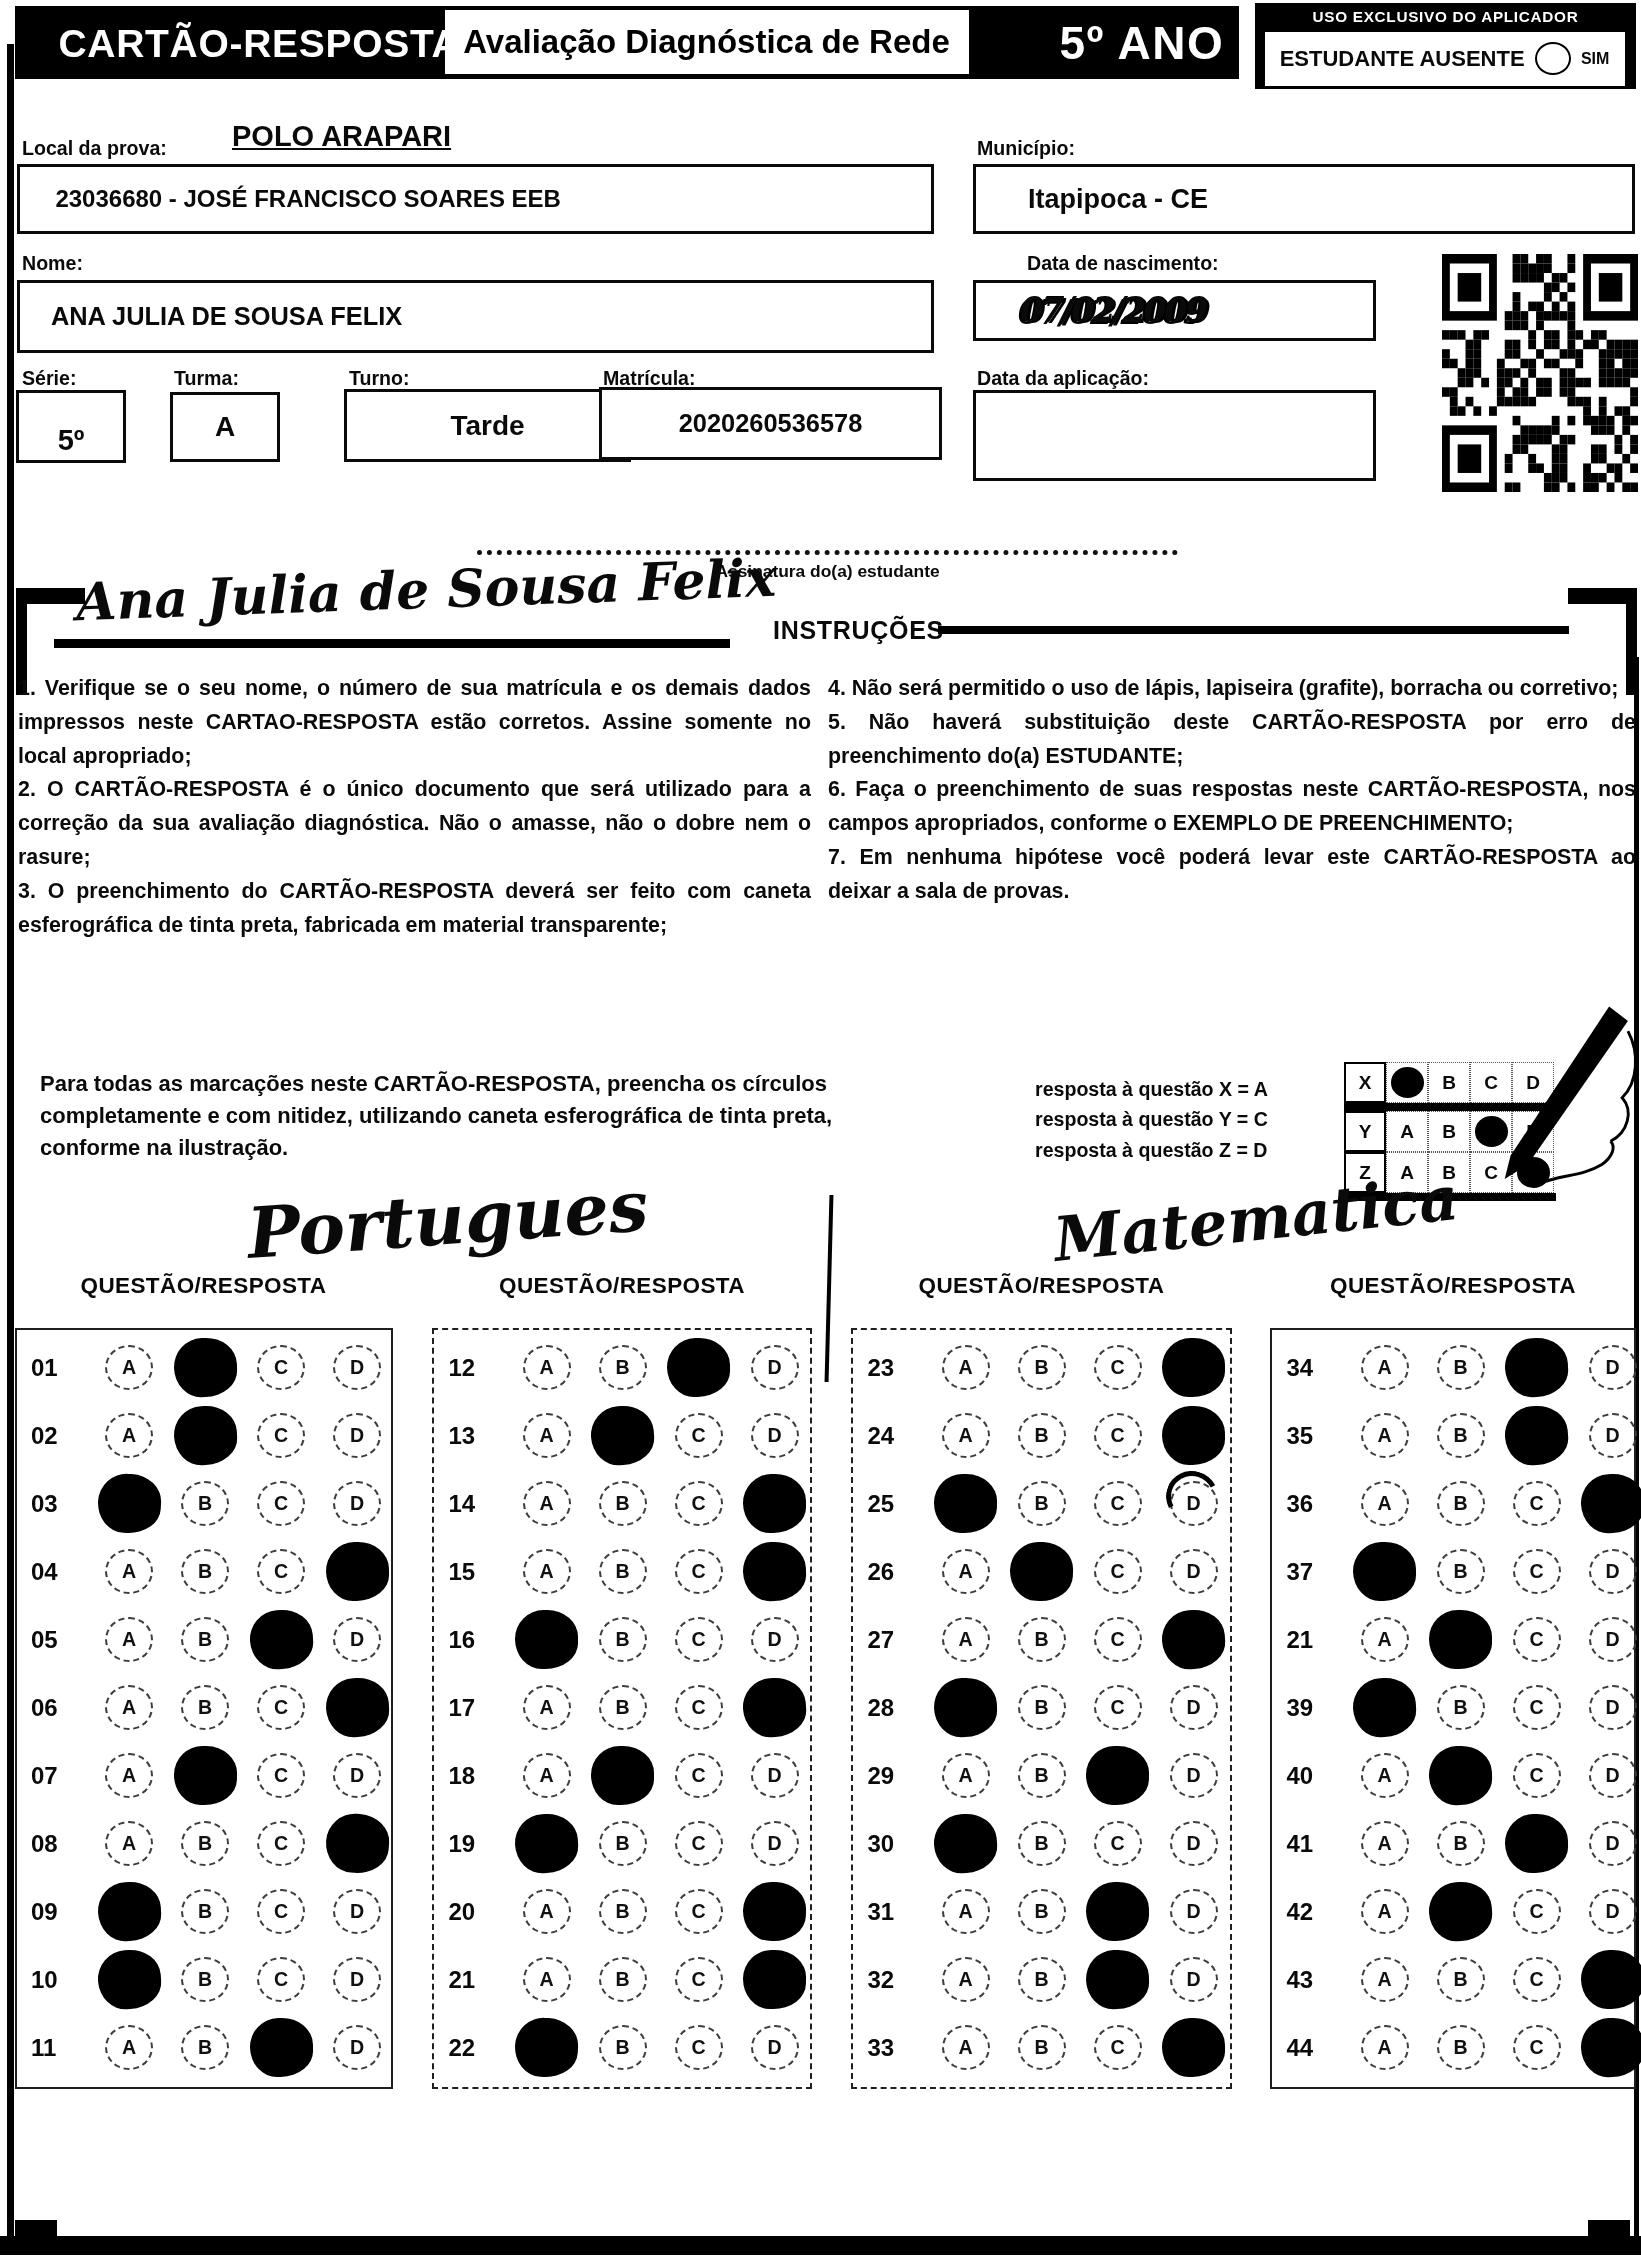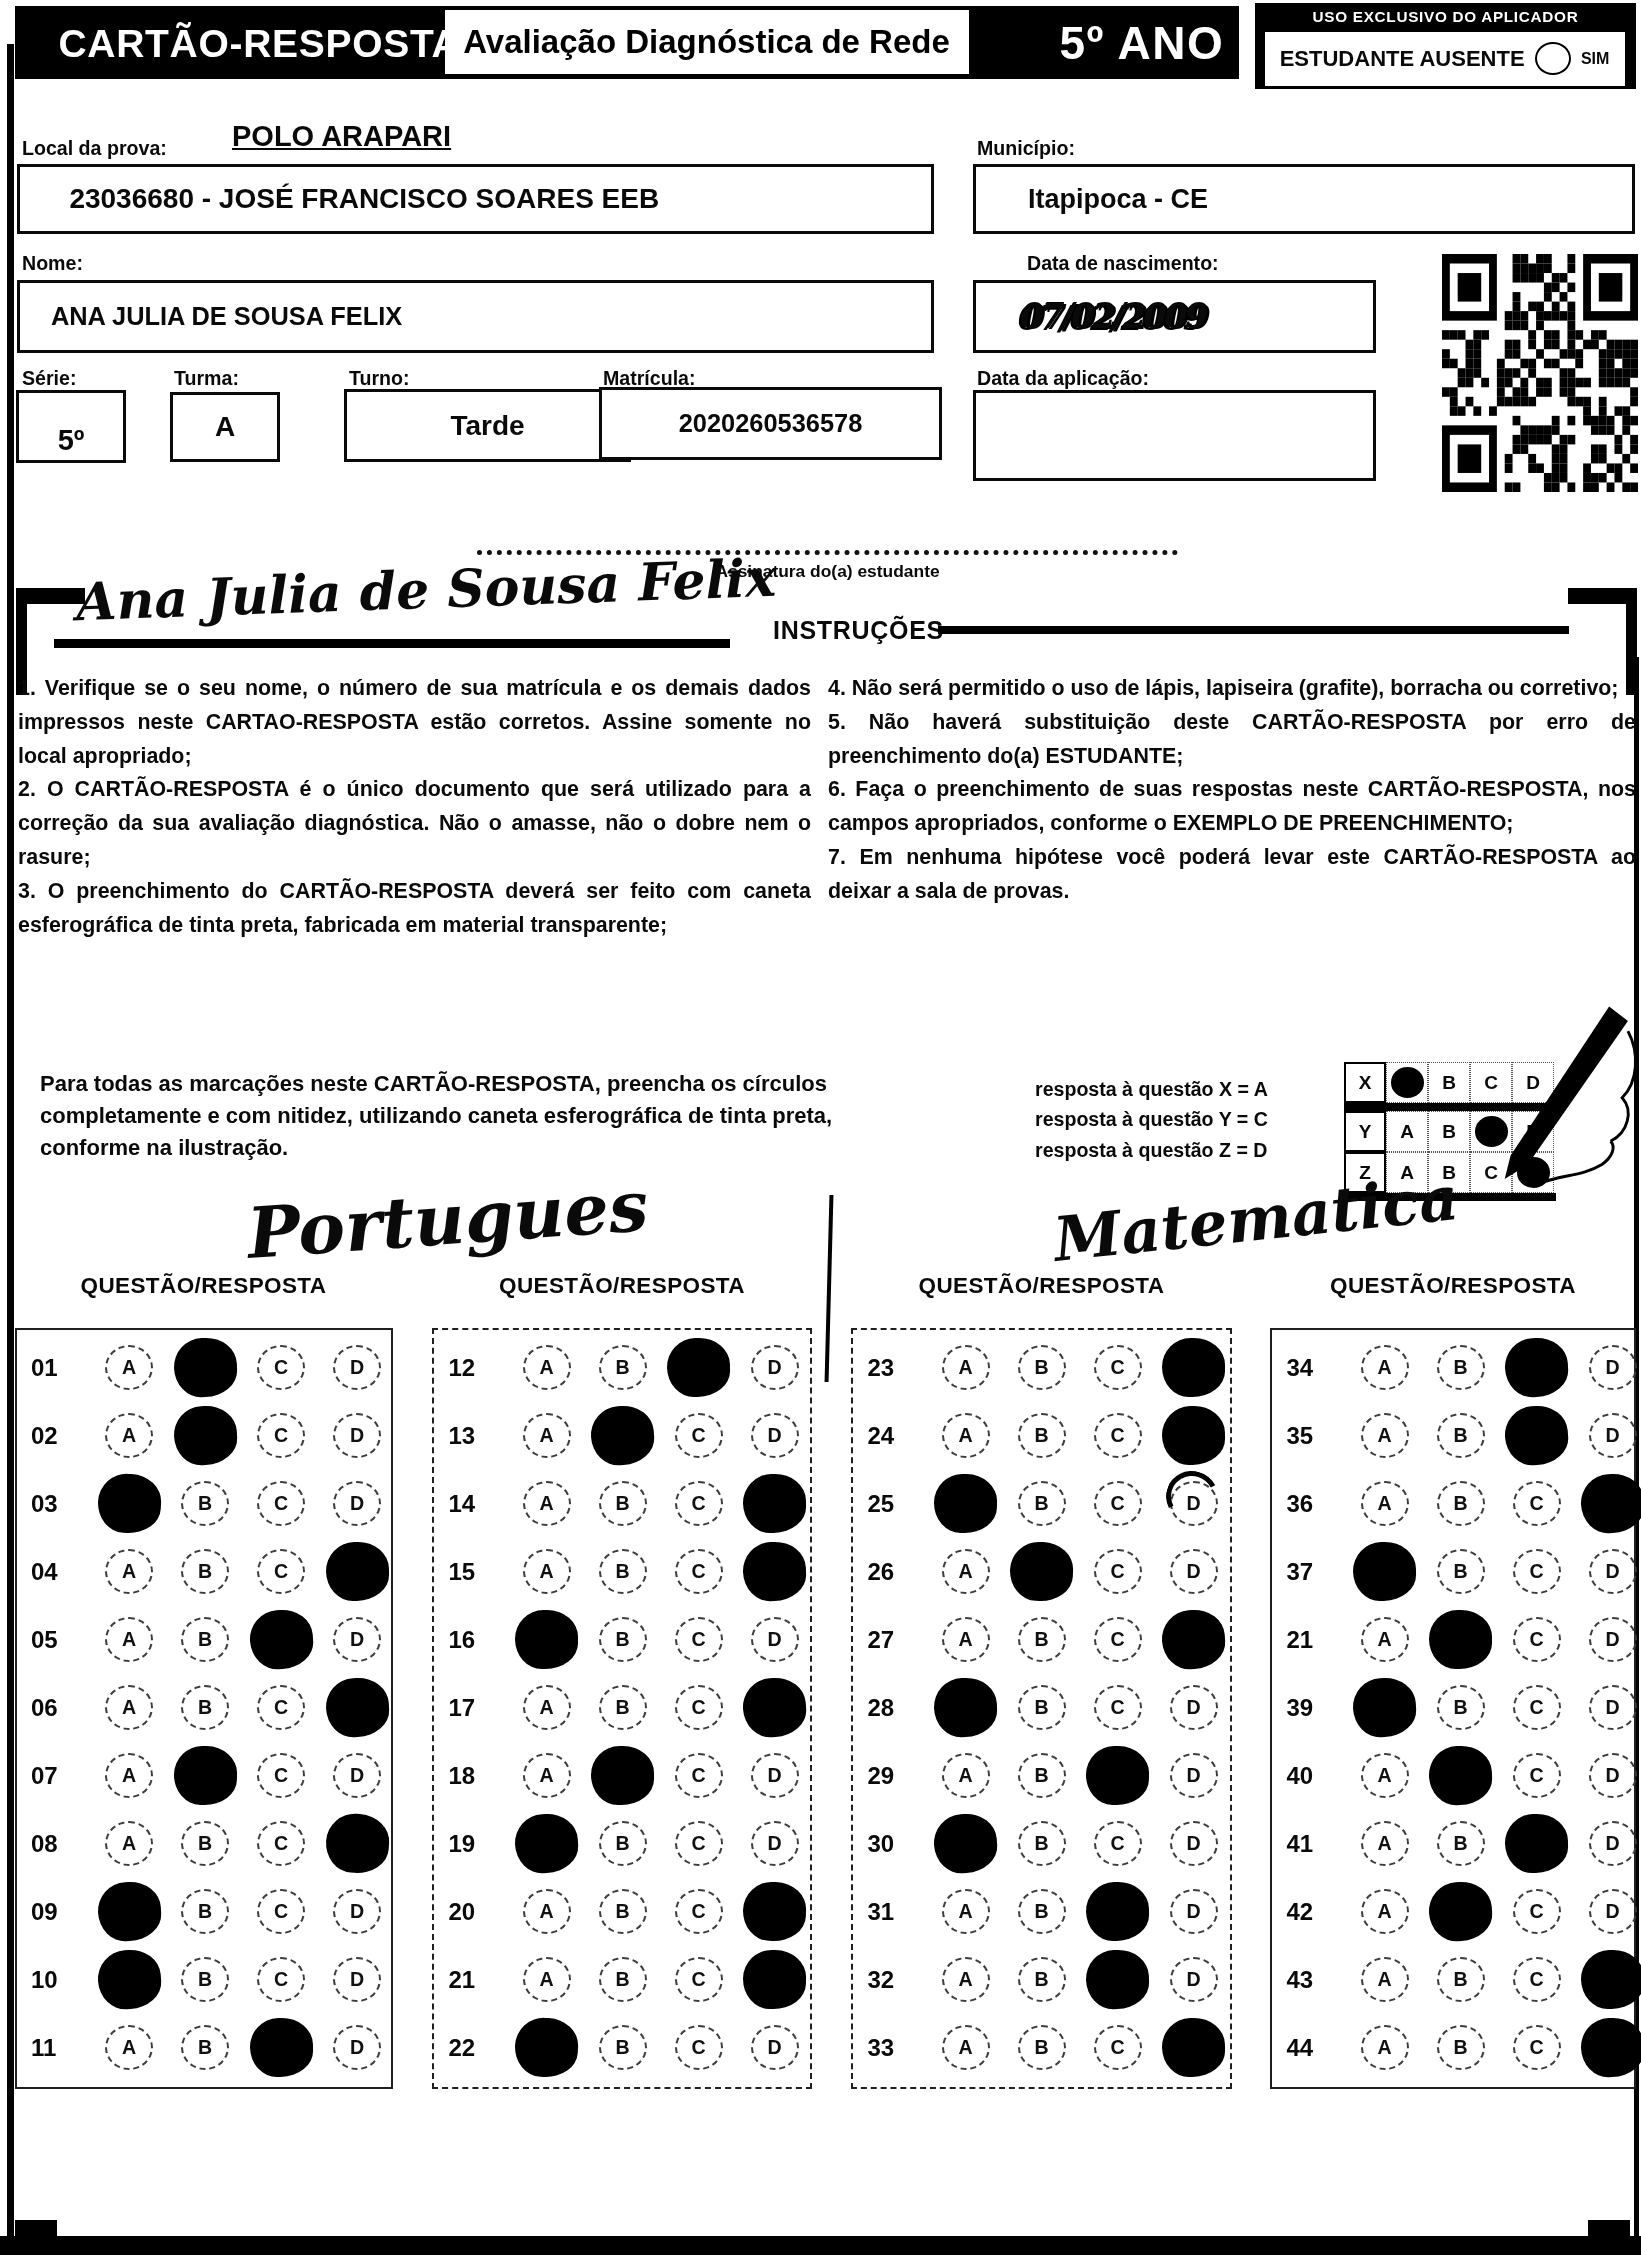--- a/index.html
+++ b/index.html
@@ -116,21 +116,21 @@
     <div class="ausente-box">
       <span class="ausente-label">ESTUDANTE AUSENTE</span>
       <span class="ausente-circle"></span>
       <span class="ausente-sim">SIM</span>
     </div>
   </div>
 
   <div class="abs f-label" style="left:22px;top:137px;">Local da prova:</div>
   <div class="abs b" style="left:232px;top:120px;font-size:29px;text-decoration:underline;">POLO ARAPARI</div>
   <div class="abs f-box" style="left:17.4px;top:164px;width:917px;height:70px;">
-    <span class="f-value" style="padding-left:49px;font-size:28px;">23036680 - JOSÉ FRANCISCO SOARES EEB</span>
+    <span class="f-value" style="padding-left:35px;font-size:24px;">23036680 - JOSÉ FRANCISCO SOARES EEB</span>
   </div>
 
   <div class="abs f-label" style="left:22px;top:252px;">Nome:</div>
   <div class="abs f-box" style="left:17.4px;top:280px;width:917px;height:73px;">
     <span class="f-value" style="padding-left:30.5px;font-size:25.4px;">ANA JULIA DE SOUSA FELIX</span>
   </div>
 
   <div class="abs f-label" style="left:22px;top:367px;">Série:</div>
   <div class="abs f-box center" style="left:16px;top:390px;width:110px;height:73px;">
     <span class="f-value" style="font-size:29px;margin-top:28px;">5º</span>
@@ -150,21 +150,21 @@
   <div class="abs f-box center" style="left:599px;top:387px;width:343px;height:73px;">
     <span class="f-value" style="font-size:25.4px;">2020260536578</span>
   </div>
 
   <div class="abs f-label" style="left:977px;top:137px;">Município:</div>
   <div class="abs f-box" style="left:973px;top:164px;width:662px;height:70px;">
     <span class="f-value" style="padding-left:52px;font-size:27px;">Itapipoca - CE</span>
   </div>
 
   <div class="abs f-label" style="left:1027px;top:252px;">Data de nascimento:</div>
-  <div class="abs f-box" style="left:973px;top:280px;width:403px;height:73px;">
+  <div class="abs f-box" style="left:973px;top:280px;width:403px;height:61px;">
     <span class="handwriting scribble" style="padding-left:44px;">07/02/2009</span>
   </div>
 
   <div class="abs f-label" style="left:977px;top:367px;">Data da aplicação:</div>
   <div class="abs f-box" style="left:973px;top:390px;width:403px;height:91px;">
     <span class="f-value"></span>
   </div>
 
   <svg class="abs" id="qr" style="left:1442px;top:254px;" width="196" height="238" viewBox="0 0 250 250" preserveAspectRatio="none">
       <rect x="90" y="0" width="10" height="10" fill="#000"></rect>

